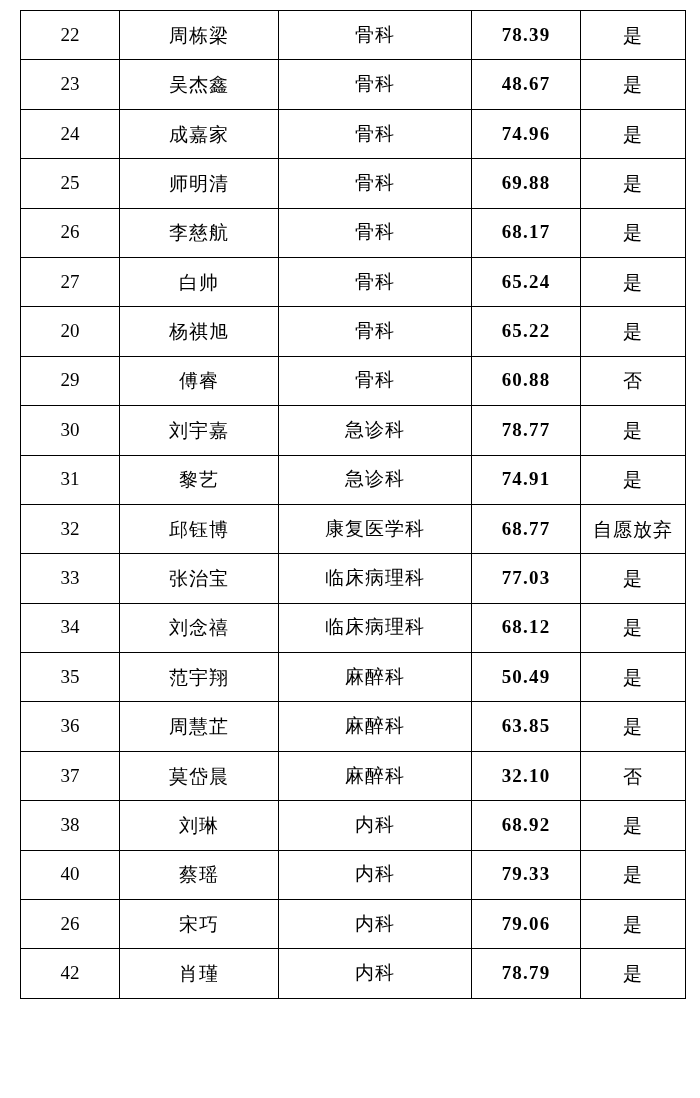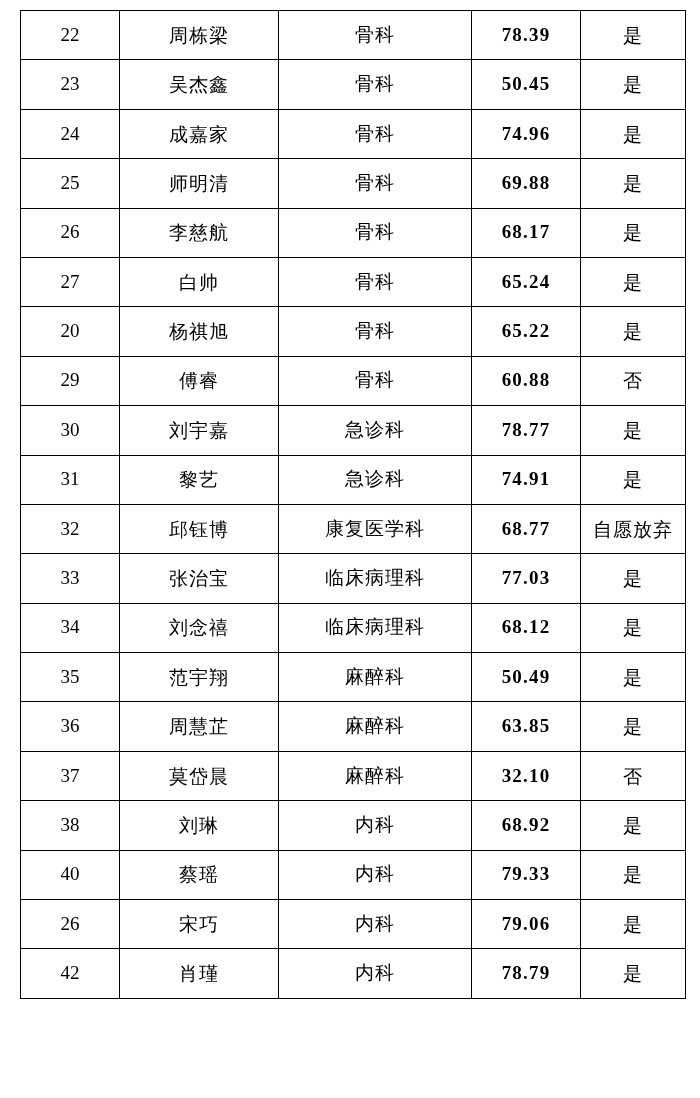--- a/index.html
+++ b/index.html
@@ -76,21 +76,21 @@
           <td class="col-index">22</td>
           <td class="col-name">周栋梁</td>
           <td class="col-dept">骨科</td>
           <td class="col-score">78.39</td>
           <td class="col-status">是</td>
         </tr>
         <tr>
           <td class="col-index">23</td>
           <td class="col-name">吴杰鑫</td>
           <td class="col-dept">骨科</td>
-          <td class="col-score">50.45</td>
+          <td class="col-score">48.67</td>
           <td class="col-status">是</td>
         </tr>
         <tr>
           <td class="col-index">24</td>
           <td class="col-name">成嘉家</td>
           <td class="col-dept">骨科</td>
           <td class="col-score">74.96</td>
           <td class="col-status">是</td>
         </tr>
         <tr>

